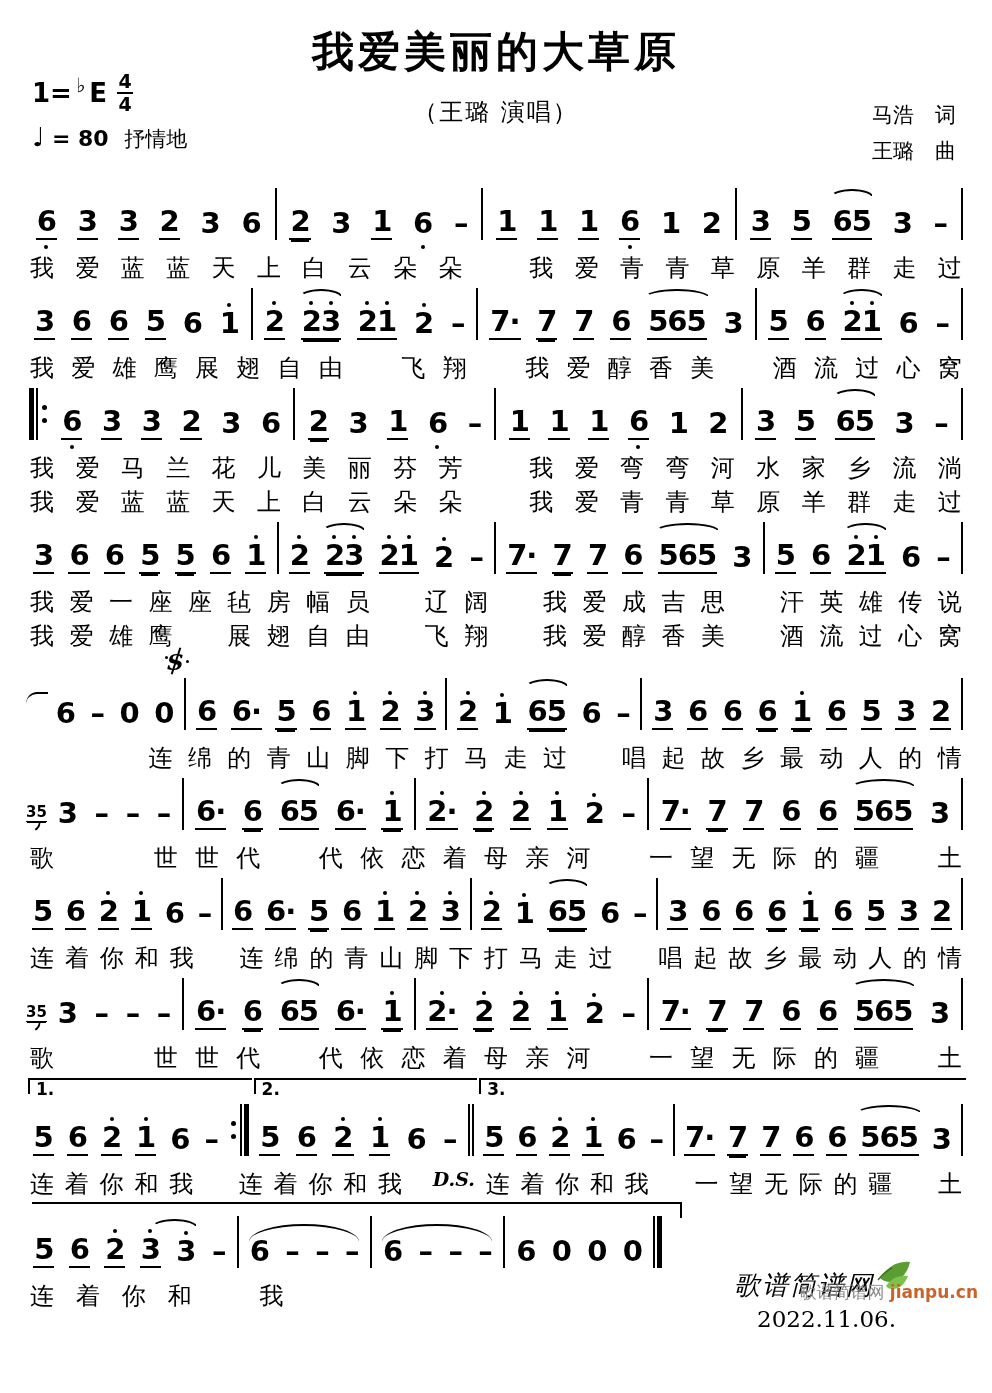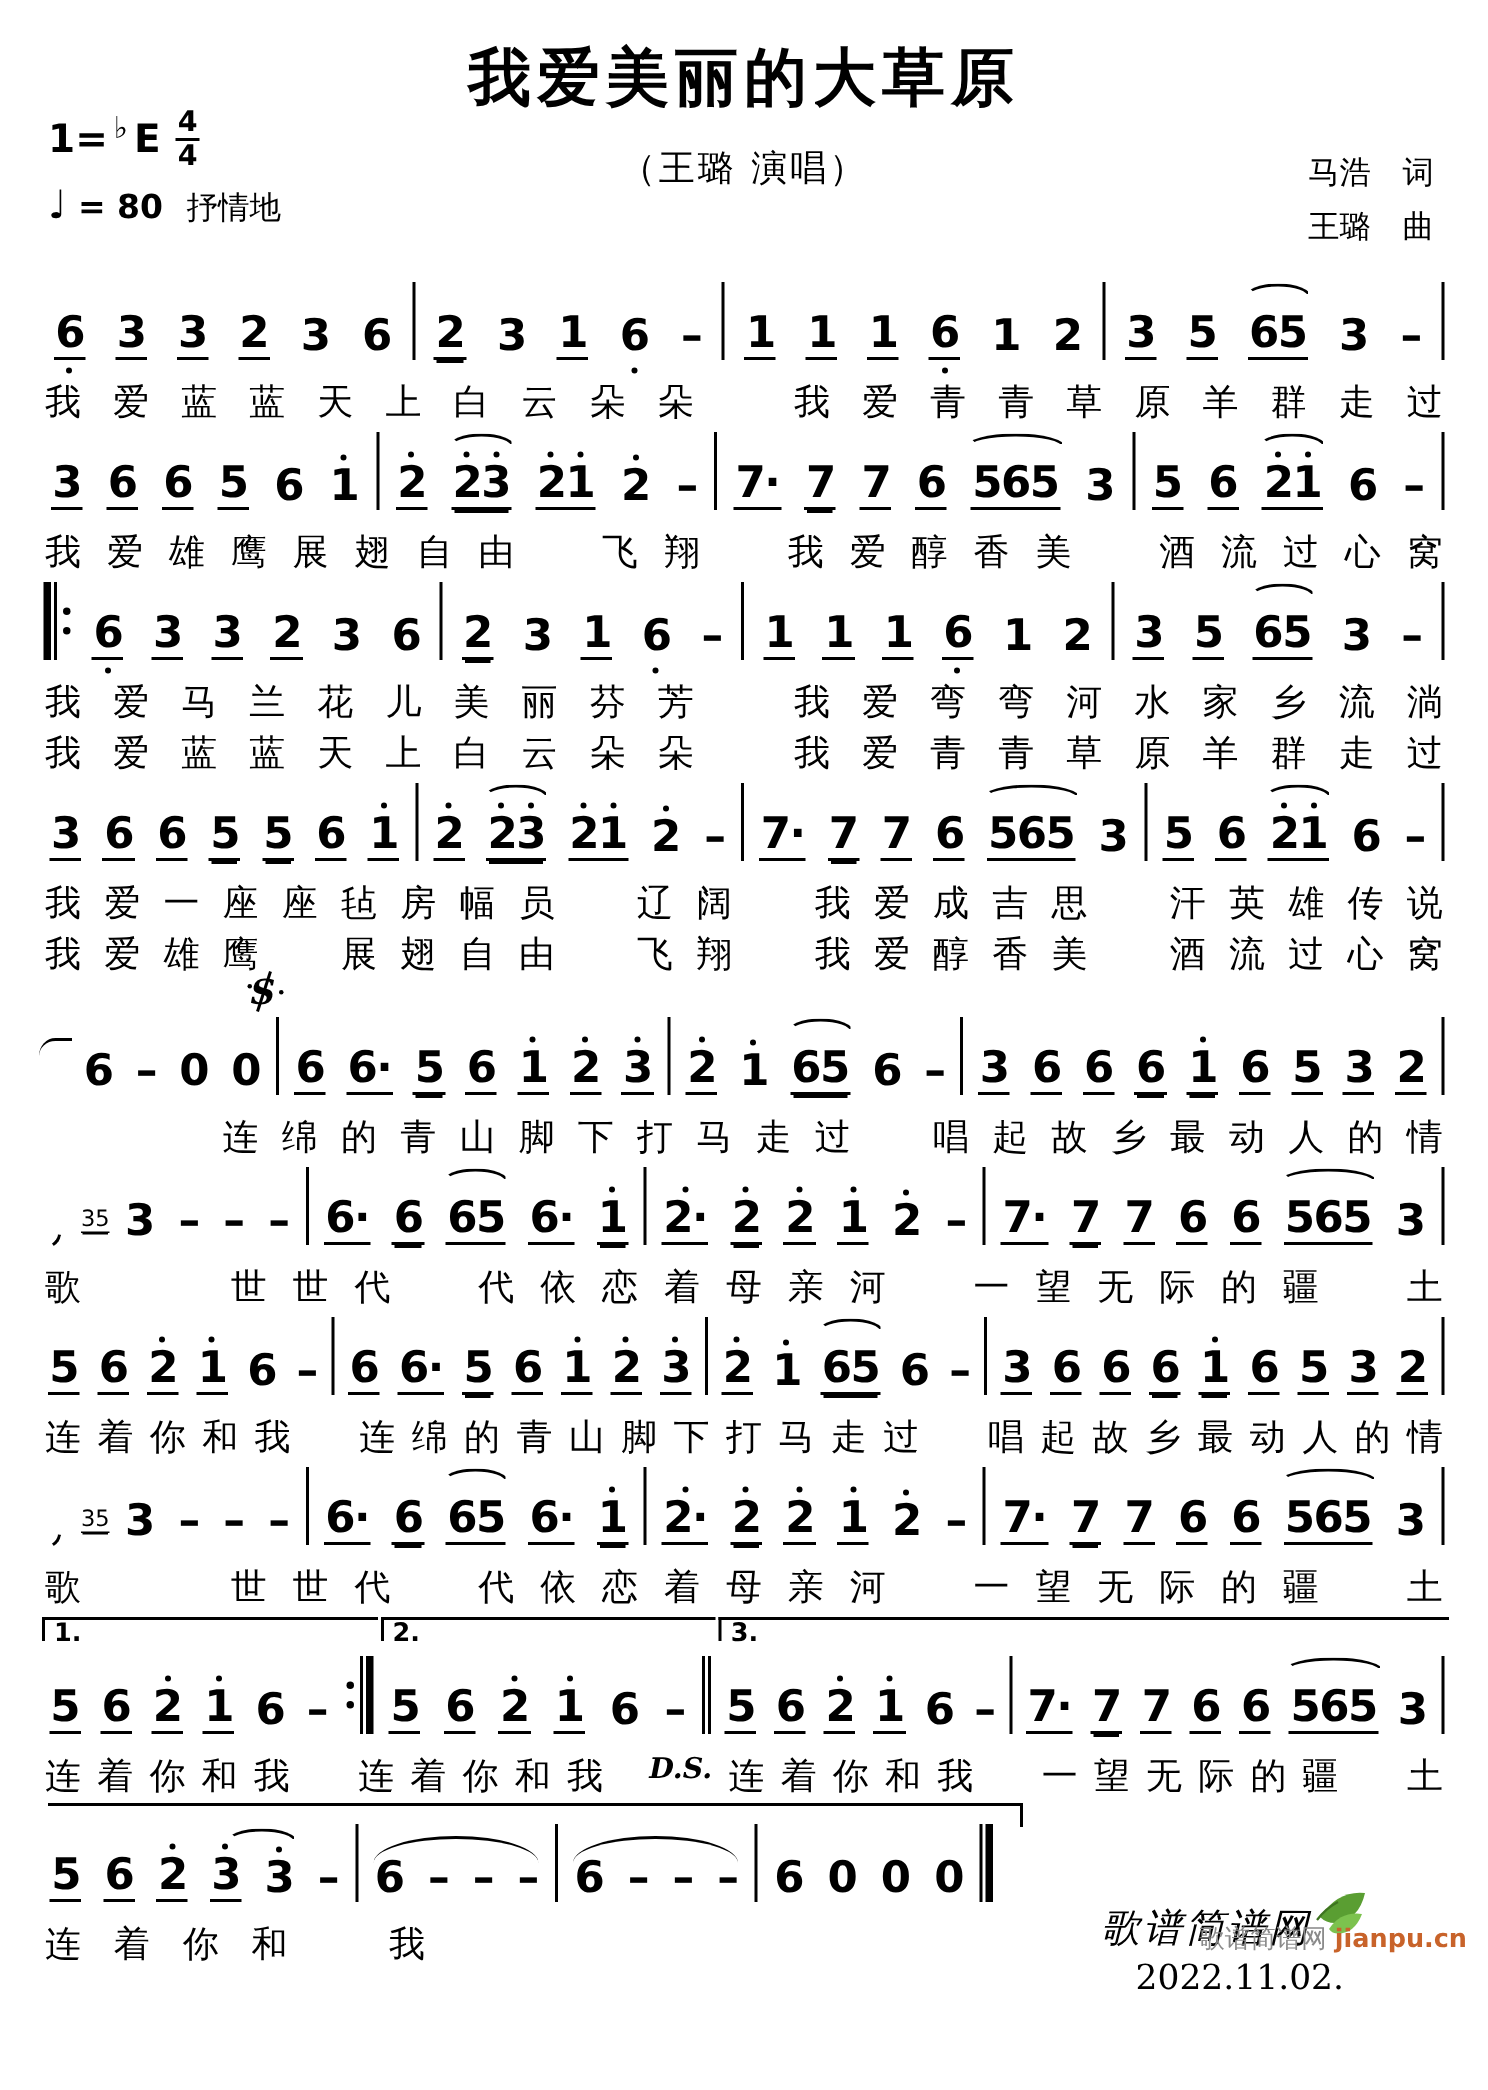--- a/index.html
+++ b/index.html
@@ -44,21 +44,21 @@
   .bl .thick{width:5px;background:#000;height:52px;}
   .bl .dots{display:flex;flex-direction:column;justify-content:center;gap:8px;margin:0 3px;}
   .bl .dots i{width:5px;height:5px;background:#000;border-radius:50%;}
   .bl > *{margin:0 1px;}
 
   .lyr{display:flex;justify-content:space-between;font-size:24px;margin:2px 4px 0 4px;}
   .lyr span{min-width:24px;text-align:center;white-space:nowrap;}
   .lyr .ds{font-family:"DejaVu Serif",serif;font-style:italic;font-weight:bold;font-size:19px;margin-left:20px;}
 
   .grace{display:flex;flex-direction:column;align-items:flex-start;margin-right:2px;position:relative;top:-6px;}
-  .grace .gd{font-size:15px;font-weight:normal;border-bottom:1px solid #000;box-shadow:0 2px 0 -1px #000;margin-left:28px;}
+  .grace .gd{font-size:15px;font-weight:bold;border-bottom:1px solid #000;box-shadow:0 2px 0 -1px #000;}
   .grace .gtail{width:12px;height:10px;border-right:2px solid #000;border-bottom:2px solid transparent;
        border-radius:0 0 100% 0;transform:rotate(8deg);}
 
   .tiein{width:22px;height:10px;border-top:2px solid #000;border-radius:100% 0 0 0/200% 0 0 0;
          align-self:flex-start;margin-top:14px;}
 
   .segno{position:absolute;top:-30px;left:15%;width:20px;height:28px;}
   .segno .s{font-family:"DejaVu Serif",serif;font-style:italic;font-weight:bold;font-size:23px;}
   .segno .sl{position:absolute;left:8px;top:-1px;width:2px;height:28px;background:#000;transform:rotate(18deg);}
   .segno .d1,.segno .d2{position:absolute;width:3px;height:3px;background:#000;border-radius:50%;}
@@ -1951,20 +1951,20 @@
     </div>
 
   <div class="scribe">歌谱简谱网</div>
   <div class="leaf">
     <svg width="44" height="40" viewBox="0 0 44 40">
       <path id="leafp1" d="M10 26 Q22 8 40 10 Q36 28 20 30 Q14 30 10 26 Z" fill="#5a9e32"></path>
       <path id="leafp2" d="M16 34 Q24 22 38 24 Q33 37 22 37 Q18 37 16 34 Z" fill="#7cc24e"></path>
       <path d="M8 28 Q14 20 22 16" stroke="#3e7420" stroke-width="1.5" fill="none"></path>
     </svg>
   </div>
-  <div class="dateline">2022.11.02.</div>
+  <div class="dateline">2022.11.06.</div>
 
   <div class="watermark">
     <span class="wm1">歌谱简谱网</span>
     <span class="wm2" style="color: rgb(200, 99, 42);">jianpu.cn</span>
   </div>
 
 </div>
 
 </body></html>

